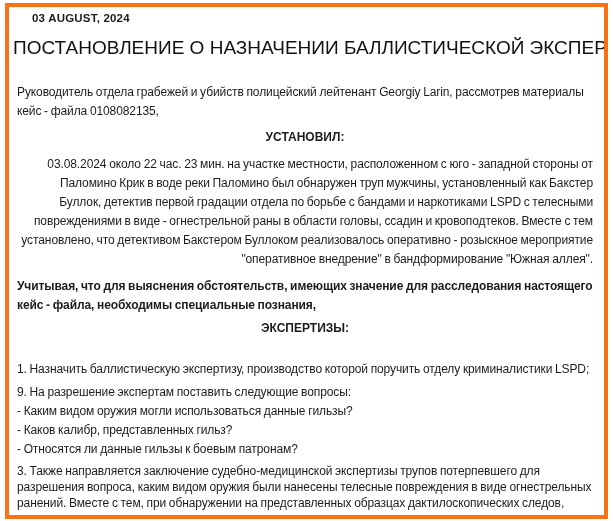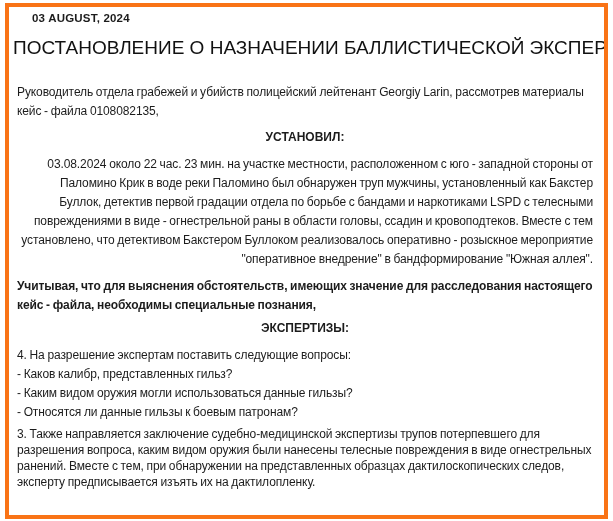--- a/index.html
+++ b/index.html
@@ -86,24 +86,25 @@
 
     <div class="heading h-est">УСТАНОВИЛ:</div>
 
     <p class="para p-facts">03.08.2024 около 22 час. 23 мин. на участке местности, расположенном с юго - западной стороны от Паломино Крик в воде реки Паломино был обнаружен труп мужчины, установленный как Бакстер Буллок, детектив первой градации отдела по борьбе с бандами и наркотиками LSPD с телесными повреждениями в виде - огнестрельной раны в области головы, ссадин и кровоподтеков. Вместе с тем установлено, что детективом Бакстером Буллоком реализовалось оперативно - розыскное мероприятие "оперативное внедрение" в бандформирование "Южная аллея".</p>
 
 
     <p class="para p-consider">Учитывая, что для выяснения обстоятельств, имеющих значение для расследования настоящего кейс - файла, необходимы специальные познания,</p>
 
     <div class="heading h-res">ЭКСПЕРТИЗЫ:</div>
 
+    <p class="para p-res1">1. Назначить баллистическую экспертизу, производство которой поручить отделу криминалистики LSPD;</p>
 
     <div class="para p-res2">
-      <div>4. На разрешение экспертам поставить следующие вопросы:</div>
+      <div>9. На разрешение экспертам поставить следующие вопросы:</div>
+      <div>- Каким видом оружия могли использоваться данные гильзы?</div>
       <div>- Каков калибр, представленных гильз?</div>
-      <div>- Каким видом оружия могли использоваться данные гильзы?</div>
       <div>- Относятся ли данные гильзы к боевым патронам?</div>
     </div>
 
     <p class="para p-res3">3. Также направляется заключение судебно-медицинской экспертизы трупов потерпевшего для разрешения вопроса, каким видом оружия были нанесены телесные повреждения в виде огнестрельных ранений. Вместе с тем, при обнаружении на представленных образцах дактилоскопических следов, эксперту предписывается изъять их на дактилопленку.</p>
 
   </div>
 </div>
 
 </body></html>

